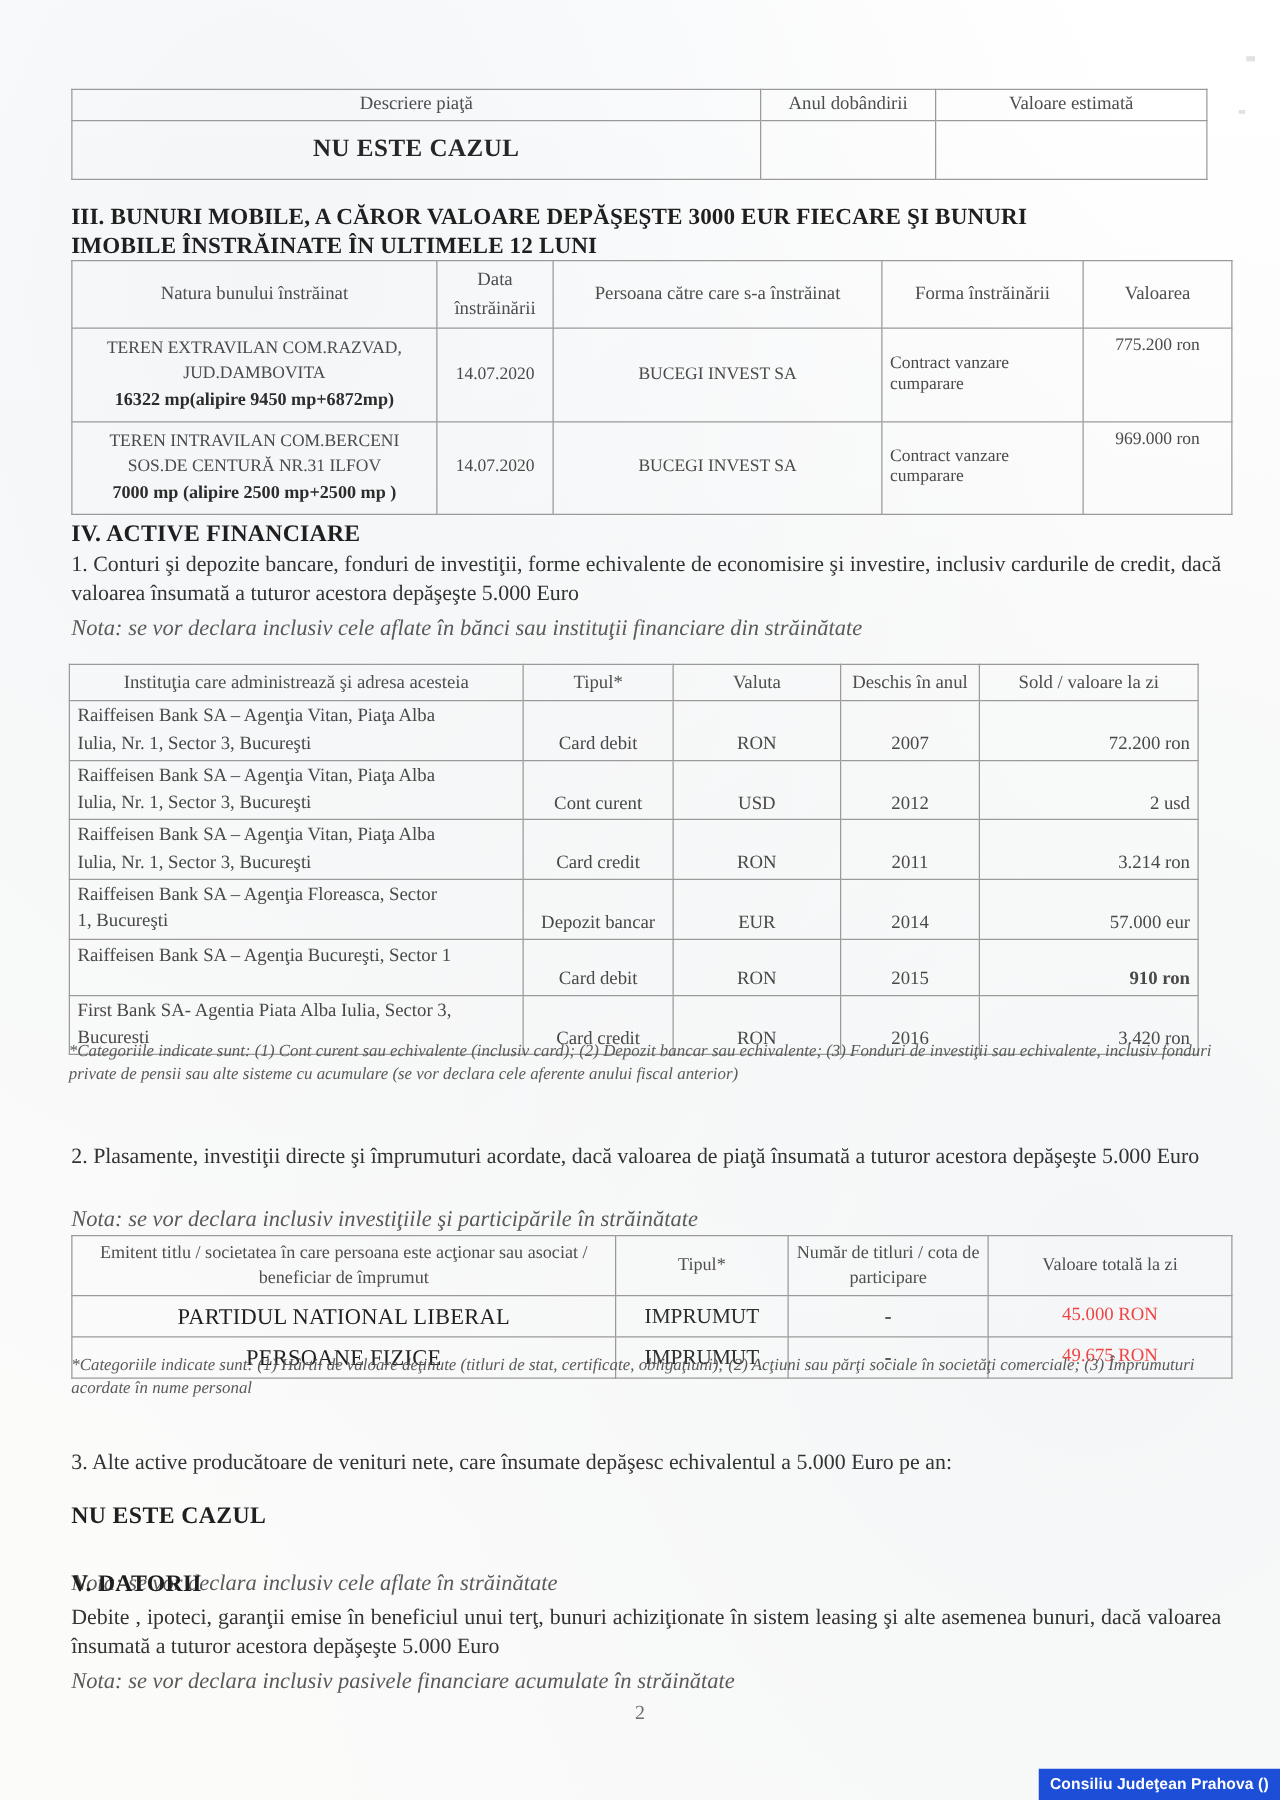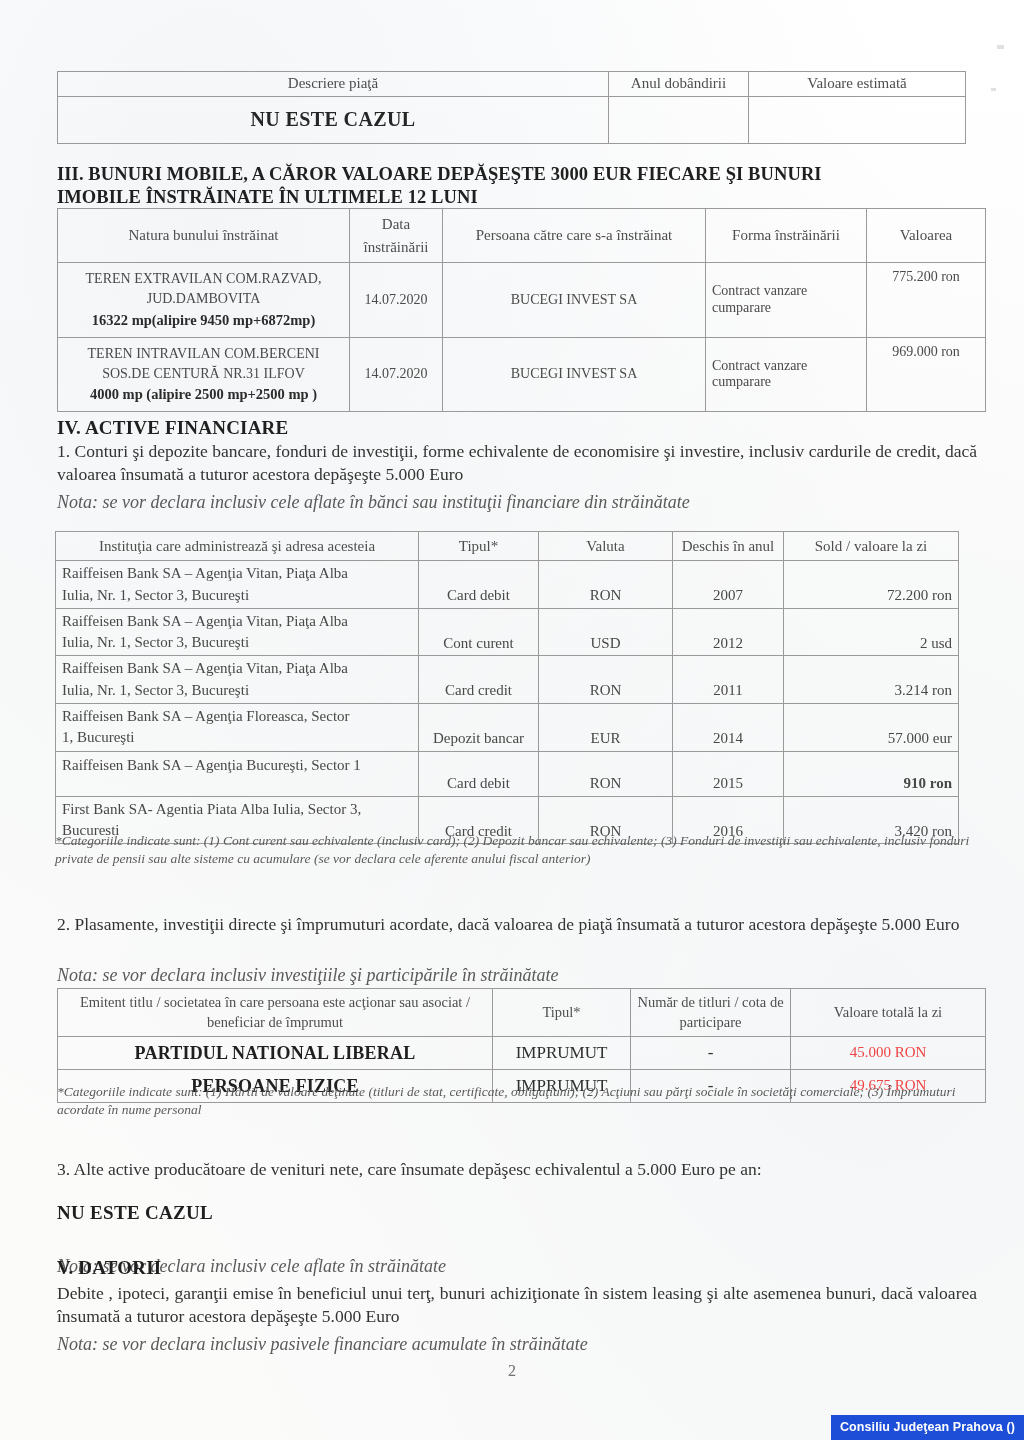--- a/index.html
+++ b/index.html
@@ -157,21 +157,21 @@
 
   
   #tbl-plasamente {
     position: absolute;
     left: 57px; top: 988px;
     width: 928px;
     font-size: 15px;
   }
   #tbl-plasamente th { font-size: 14.5px; color: #4e4e4e; padding: 4px 6px; line-height: 1.35; }
   #tbl-plasamente td { font-size: 17px; height: 26px; color: #333; }
-  #tbl-plasamente td.emit { font-weight: bold; font-size: 18px; color: #1f1f1f; letter-spacing: .2px; }
+  #tbl-plasamente td.emit { font-weight: normal; font-size: 18px; color: #1f1f1f; letter-spacing: .2px; }
   #tbl-plasamente td.tip { font-size: 17px; color: #2e2e2e; }
   #tbl-plasamente td.val { font-size: 15px; color: #ef4444; }
 
   #fn-plasamente { left: 57px; top: 1083px; width: 928px; }
 
   #p-iv3 { left: 57px; top: 1158px; width: 920px; font-size: 17.5px; line-height: 1.34; }
   #nota-iv3 { left: 57px; top: 1256px; }
   #nec-iv3 {
     left: 57px; top: 1202px;
     font-size: 19px; font-weight: bold; color: #1f1f1f; letter-spacing: .3px;
@@ -273,21 +273,21 @@
           <td class="lft">
             <div>Contract vanzare</div>
             <div>cumparare</div>
           </td>
           <td class="ctr" style="vertical-align:top;padding-top:6px;">775.200 ron</td>
         </tr>
         <tr>
           <td class="cellmulti">
             <div>TEREN INTRAVILAN COM.BERCENI</div>
             <div>SOS.DE CENTURĂ NR.31 ILFOV</div>
-            <div class="l3">4000 mp (alipire 2500 mp+2500 mp )</div>
+            <div class="l3">7000 mp (alipire 2500 mp+2500 mp )</div>
           </td>
           <td class="ctr">14.07.2020</td>
           <td class="ctr">BUCEGI INVEST SA</td>
           <td class="lft">
             <div>Contract vanzare</div>
             <div>cumparare</div>
           </td>
           <td class="ctr" style="vertical-align:top;padding-top:6px;">969.000 ron</td>
         </tr>
       </tbody>

